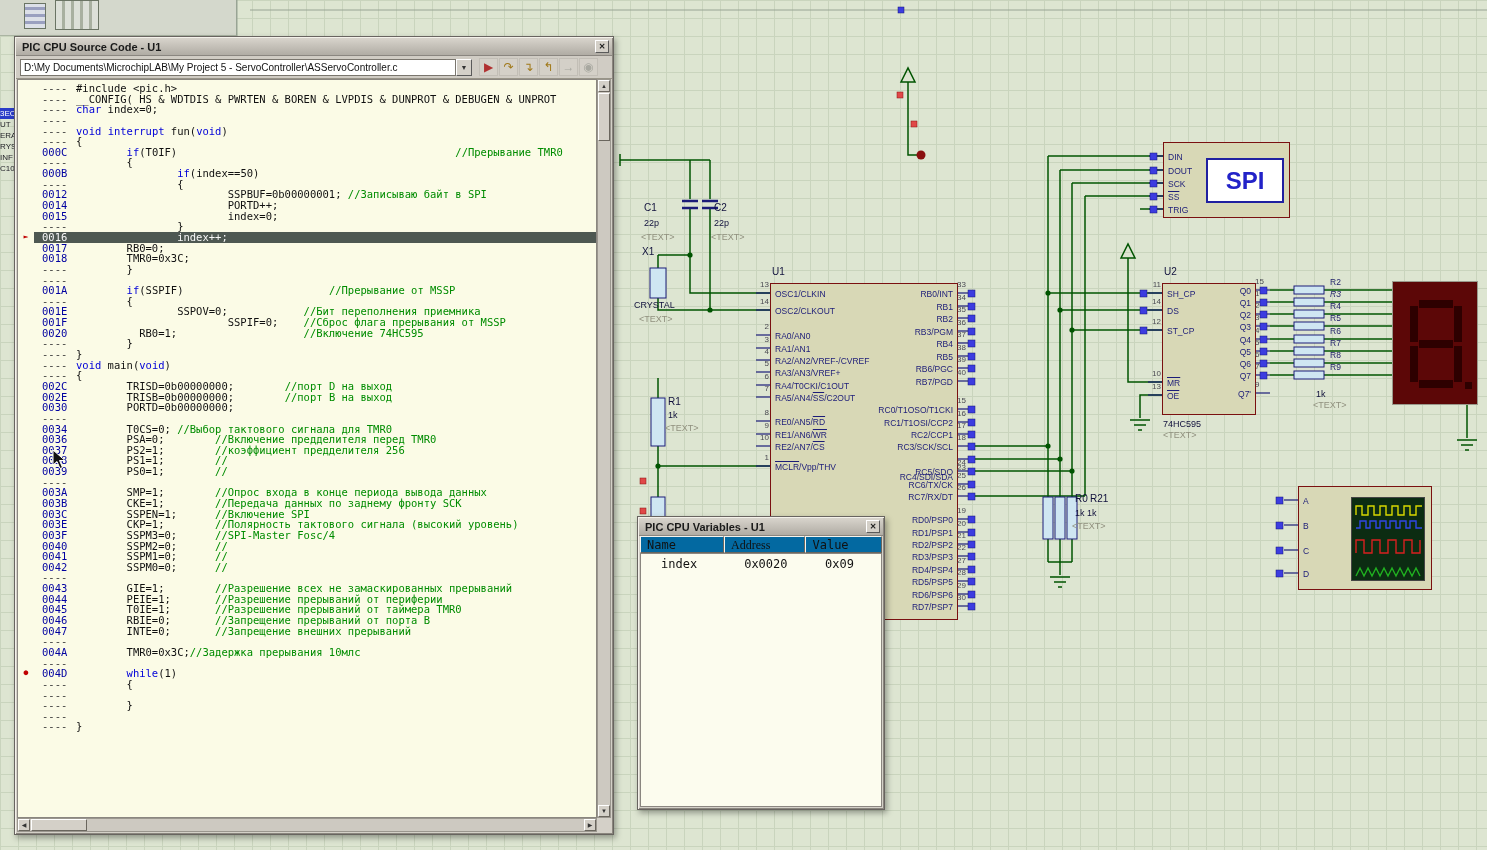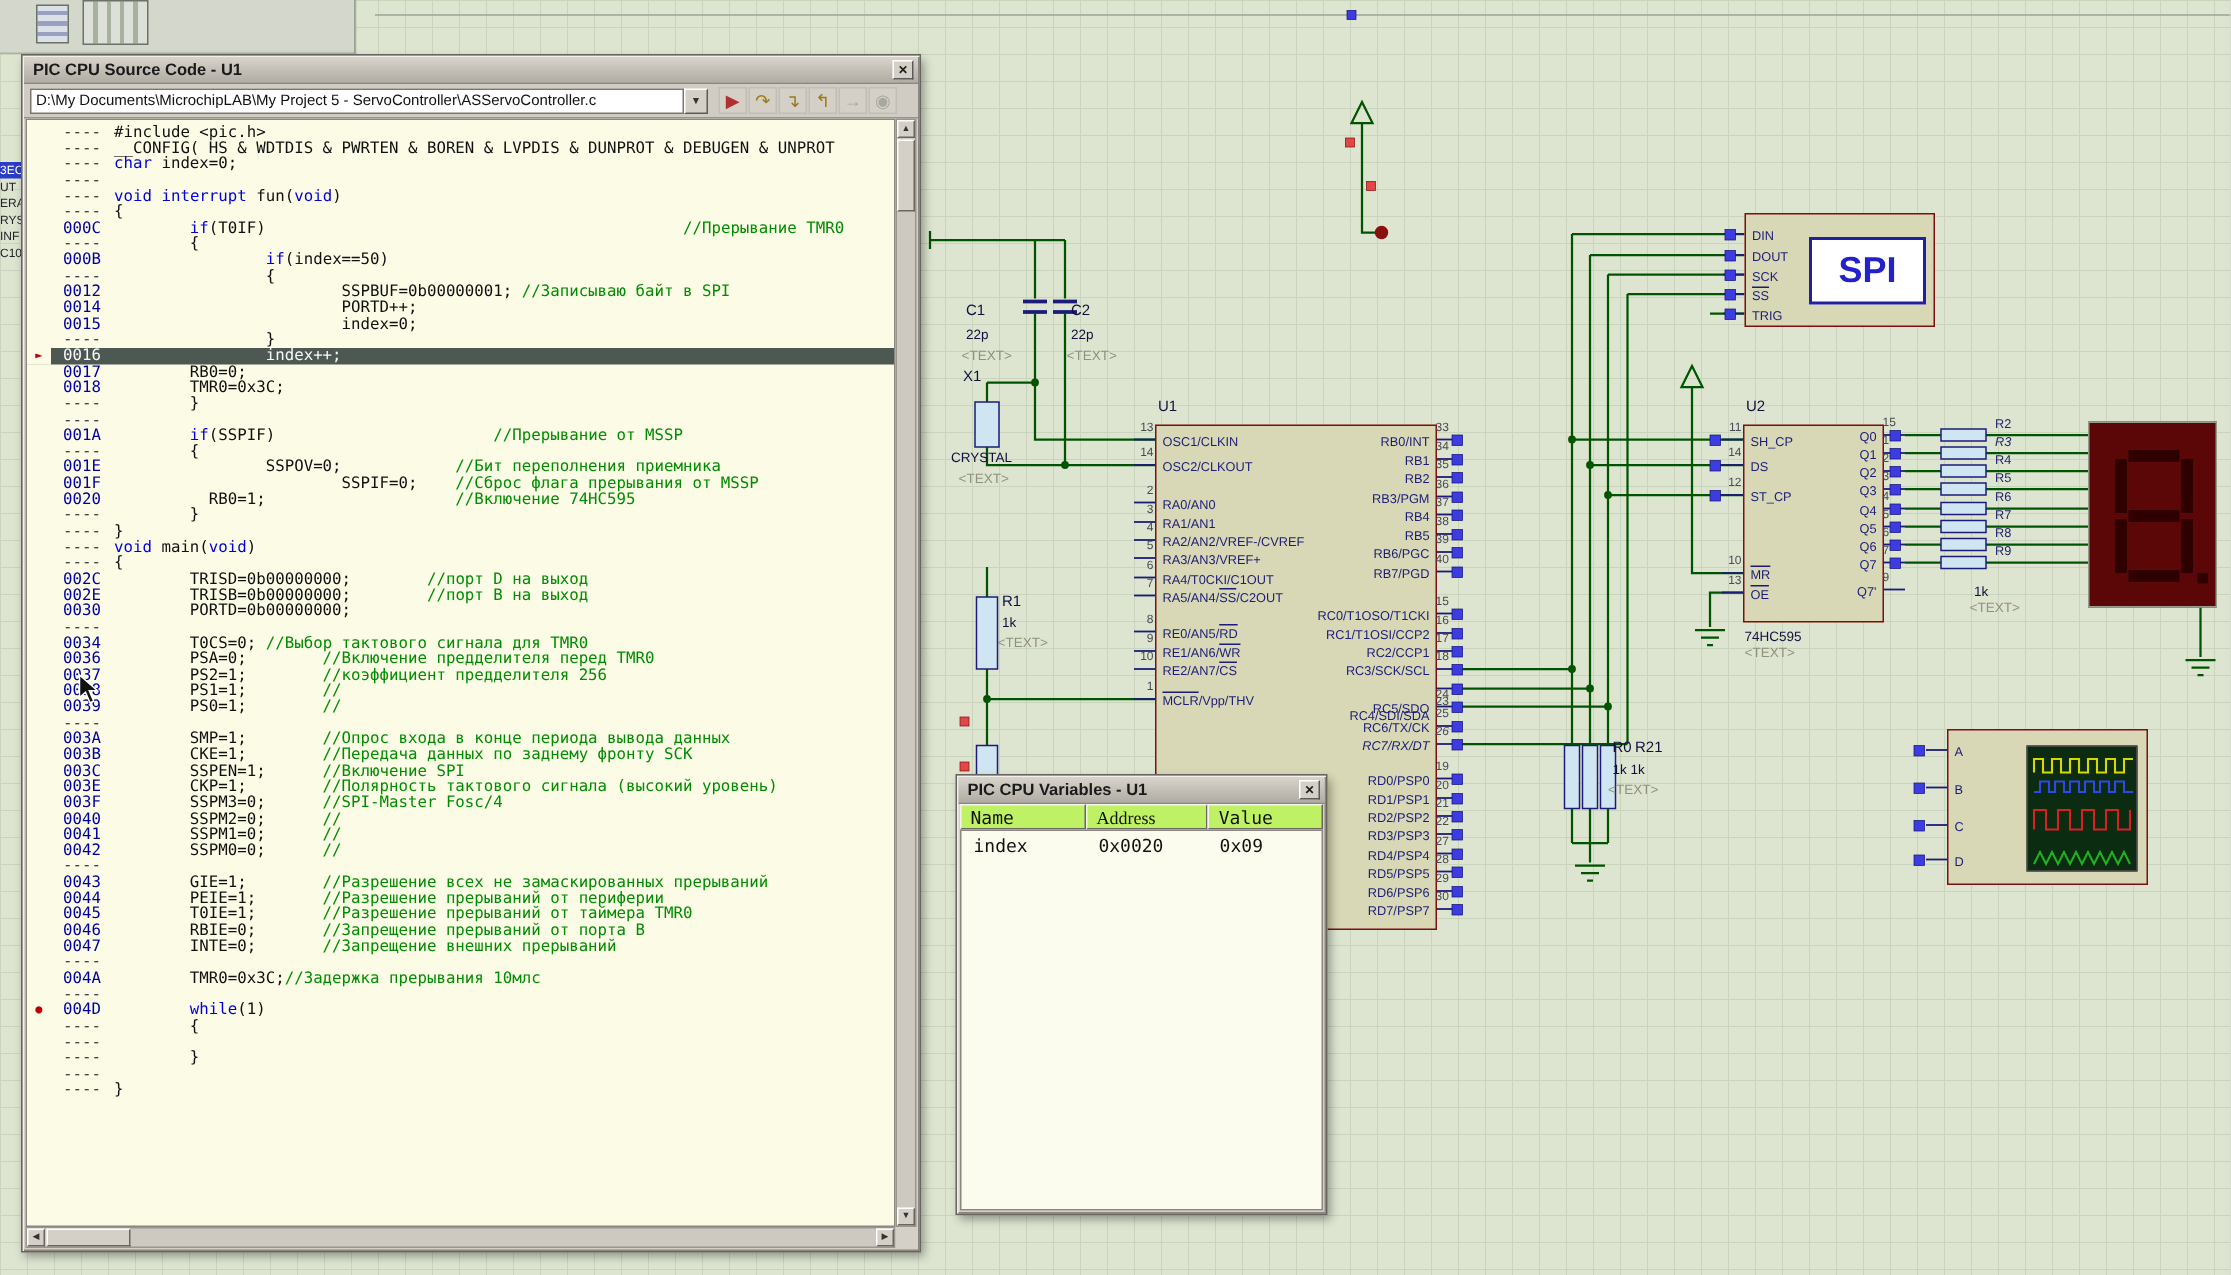--- a/index.html
+++ b/index.html
@@ -70,24 +70,24 @@
 .vsb{position:absolute;top:42px;right:2px;bottom:16px;width:14px;background:#cdc9c1;border:1px solid #9a968e}
 .sbtn{position:absolute;width:12px;height:12px;background:#d4d0c8;border:1px solid;border-color:#fff #6a665e #6a665e #fff;font-size:6px;line-height:11px;text-align:center;color:#333}
 .vsb .up{top:0;left:0}.vsb .dn{bottom:0;left:0}
 .vthumb{position:absolute;left:0;top:13px;width:12px;height:48px;background:#d4d0c8;border:1px solid;border-color:#fff #6a665e #6a665e #fff}
 .hsb{position:absolute;left:2px;bottom:2px;right:16px;height:14px;background:#cdc9c1;border:1px solid #9a968e}
 .hsb .lf{left:0;top:0}.hsb .rt{right:0;top:0}
 .hthumb{position:absolute;left:13px;top:0;width:56px;height:12px;background:#d4d0c8;border:1px solid;border-color:#fff #6a665e #6a665e #fff}
 .sbcorner{position:absolute;right:2px;bottom:2px;width:14px;height:14px;background:#d4d0c8}
 #varwin{left:637px;top:516px;width:248px;height:294px}
 .varhead{position:absolute;left:2px;top:19px;right:2px;height:17px;display:flex}
-.vh{height:17px;background:#bef264;border:1px solid;border-color:#f6f3ec #6a665e #6a665e #f6f3ec;font:12px "DejaVu Sans Mono",monospace;padding:1px 0 0 6px;color:#111}
+.vh{height:17px;background:#0369a1;border:1px solid;border-color:#f6f3ec #6a665e #6a665e #f6f3ec;font:12px "DejaVu Sans Mono",monospace;padding:1px 0 0 6px;color:#111}
 .varbody{position:absolute;left:2px;top:36px;right:2px;bottom:2px;background:#fcfcee;border:1px solid #8a8680;font:12px "DejaVu Sans Mono",monospace;color:#111}
 .vrow{display:flex;height:18px;padding-top:3px}
-.vc{display:inline-block;padding-left:8px;white-space:pre}
+.vc{display:inline-block;padding-left:20px;white-space:pre}
 #cursor{position:absolute;z-index:60}
 </style>
 </head>
 <body>
 
 <div class="stage">
 
   <svg id="wires" width="1487" height="850">
     <g class="frameline">
       <line x1="110" y1="0" x2="110" y2="36"></line>
@@ -377,21 +377,21 @@
         <span class="plbl">RC4/SDI/SDA</span>
       </div>
       <div class="pin right" style="top: 183px;">
         <span class="pnum">24</span>
         <span class="plbl">RC5/SDO</span>
       </div>
       <div class="pin right" style="top: 196px;">
         <span class="pnum">25</span>
         <span class="plbl">RC6/TX/CK</span>
       </div>
-      <div class="pin right" style="top: 208px; font-style: italic;">
+      <div class="pin right" style="top: 208px;">
         <span class="pnum">26</span>
         <span class="plbl">RC7/RX/DT</span>
       </div>
       <div class="pin right" style="top: 231px;">
         <span class="pnum">19</span>
         <span class="plbl">RD0/PSP0</span>
       </div>
       <div class="pin right" style="top: 244px;">
         <span class="pnum">20</span>
         <span class="plbl">RD1/PSP1</span>

